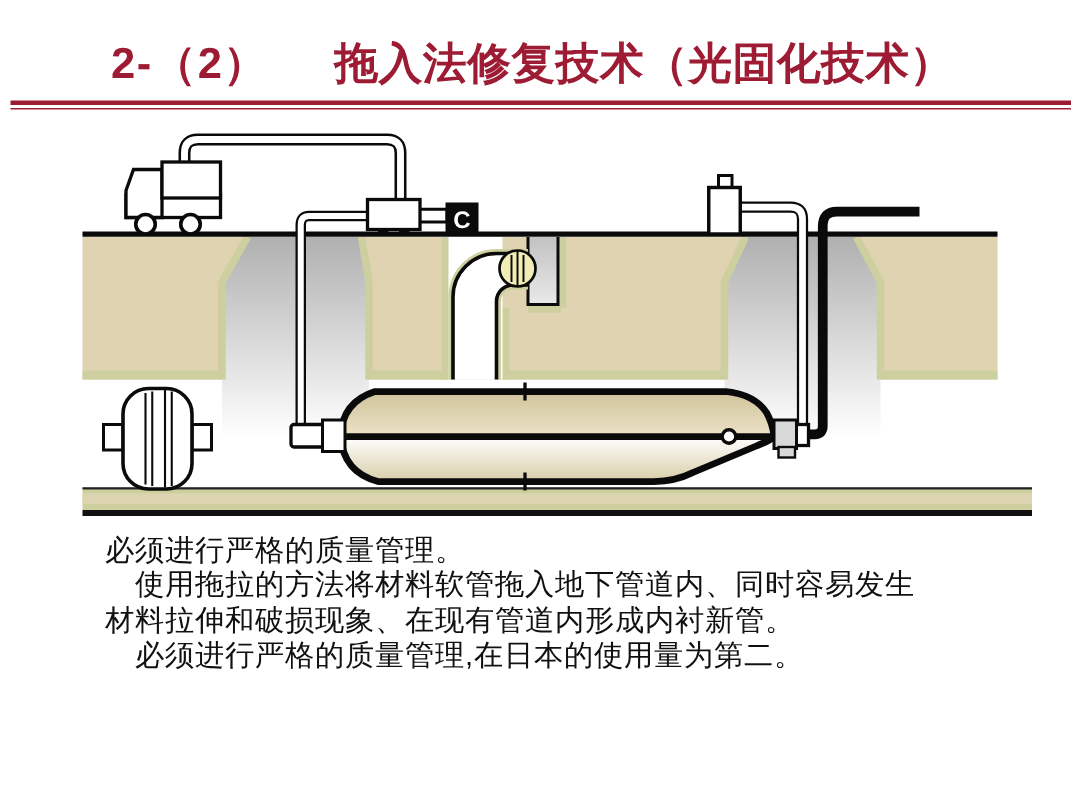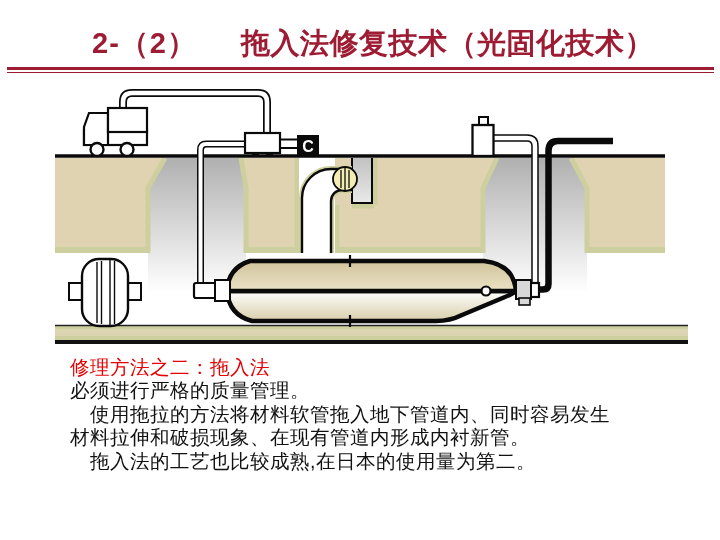--- a/index.html
+++ b/index.html
@@ -1,21 +1,21 @@
 <!DOCTYPE html>
 <html><head>
 <meta charset="utf-8">
 <style>
   html,body{margin:0;padding:0;background:#ffffff;}
   .slide{
     position:relative;width:720px;height:540px;background:#ffffff;overflow:hidden;
     font-family:"Liberation Sans","DejaVu Sans",sans-serif;
   }
   .title{
-    position:absolute;left:92px;top:24px;display:flex;align-items:baseline;
+    position:absolute;left:74px;top:24px;display:flex;align-items:baseline;
     color:#9d1c33;font-weight:bold;font-size:29px;line-height:38px;white-space:nowrap;
   }
   .title .prefix{margin-right:44px;letter-spacing:1px;}
   .title .main{letter-spacing:0.5px;text-align:right;}
   .rule{
     position:absolute;left:7px;right:6px;top:67px;height:2px;
     border-top:3px solid #9d1c33;border-bottom:1px solid #9d1c33;
   }
   .diagram{position:absolute;left:0;top:0;}
   .bodytext{
@@ -158,20 +158,19 @@
     </g>
     <path d="M613,141 L558,141 Q548.5,141 548.5,151 L548.5,284 Q548.5,289.5 543,289.5 L540,289.5" fill="none" stroke="#0a0a0a" stroke-width="6.5"></path>
     <g>
       <rect x="518" y="283" width="21" height="14" fill="#ffffff" stroke="#0a0a0a" stroke-width="2.2"></rect>
       <rect x="516" y="280" width="15" height="19" fill="#d8d8d8" stroke="#0a0a0a" stroke-width="2"></rect>
       <rect x="519" y="298" width="11" height="7" fill="#d8d8d8" stroke="#0a0a0a" stroke-width="1.6"></rect>
     </g>
   </svg>
 
   <div class="bodytext">
-    <div class="line red">修理方法之二：拖入法</div>
     <div class="line">必须进行严格的质量管理。</div>
     <div class="line">　使用拖拉的方法将材料软管拖入地下管道内、同时容易发生</div>
     <div class="line">材料拉伸和破损现象、在现有管道内形成内衬新管。</div>
-    <div class="line">　拖入法的工艺也比较成熟,在日本的使用量为第二。</div>
+    <div class="line">　必须进行严格的质量管理,在日本的使用量为第二。</div>
   </div>
 
 </div>
 
 </body></html>

